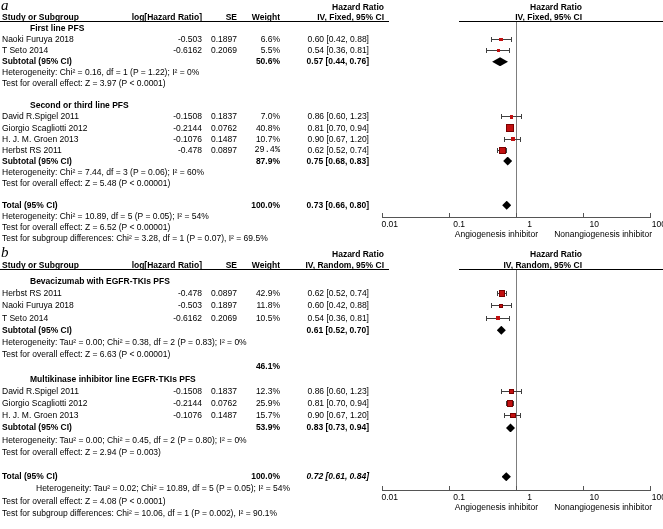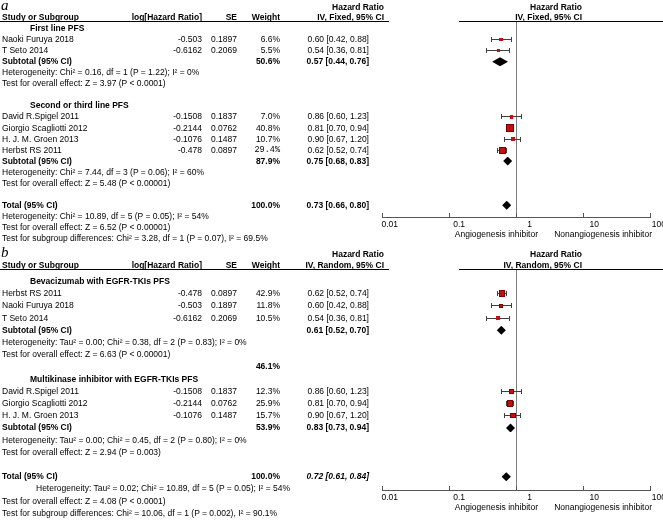--- a/index.html
+++ b/index.html
@@ -194,21 +194,21 @@
         <div class="marker" style="left: 495.932px; top: 315.961px; width: 4.27729px; height: 4.27729px; background: rgb(194, 16, 16); border: none;"></div>
       </div>
       <div class="">
         <div class="t b" style="left: 2px; top: 324.8px;">Subtotal (95% CI)</div>
         <div class="t b r" style="left: 238px; width: 42px; top: 324.8px; margin-top: 36px;">46.1%</div>
         <div class="t b r" style="left: 267px; width: 102px; top: 324.8px;">0.61 [0.52, 0.70]</div>
         <div class="diamond" style="left: 496.797px; width: 9px; top: 325.8px; background: rgb(0, 0, 0);"></div>
       </div>
       <div class="t" style="left: 2px; top: 337px; text-align: center;">Heterogeneity: Tau² = 0.00; Chi² = 0.38, df = 2 (P = 0.83); I² = 0%</div>
       <div class="t" style="left: 2px; top: 349.2px;">Test for overall effect: Z = 6.63 (P &lt; 0.00001)</div>
-      <div class="t b" style="left: 30px; top: 373.6px;">Multikinase inhibitor with EGFR-TKIs PFS</div>
+      <div class="t b" style="left: 30px; top: 373.6px;">Multikinase inhibitor line EGFR-TKIs PFS</div>
       <div class="">
         <div class="t" style="left: 2px; top: 385.8px;">David R.Spigel 2011</div>
         <div class="t r" style="left: 110px; width: 92px; top: 385.8px;">-0.1508</div>
         <div class="t r" style="left: 204px; width: 33px; top: 385.8px;">0.1837</div>
         <div class="t r" style="left: 238px; width: 42px; top: 385.8px;">12.3%</div>
         <div class="t r" style="left: 267px; width: 102px; top: 385.8px;">0.86 [0.60, 1.23]</div>
         <div class="ciline" style="left: 501.136px; width: 20.8875px; top: 390.8px; background: rgb(63, 63, 63);"></div>
         <div class="cicap" style="left: 501.136px; top: 388.8px; background: rgb(63, 63, 63);"></div>
         <div class="cicap" style="left: 521.024px; top: 388.8px; background: rgb(63, 63, 63);"></div>
         <div class="marker" style="left: 509.297px; top: 388.985px; width: 4.62942px; height: 4.62942px; background: rgb(194, 16, 16); border: 1px solid rgb(122, 0, 0);"></div>

